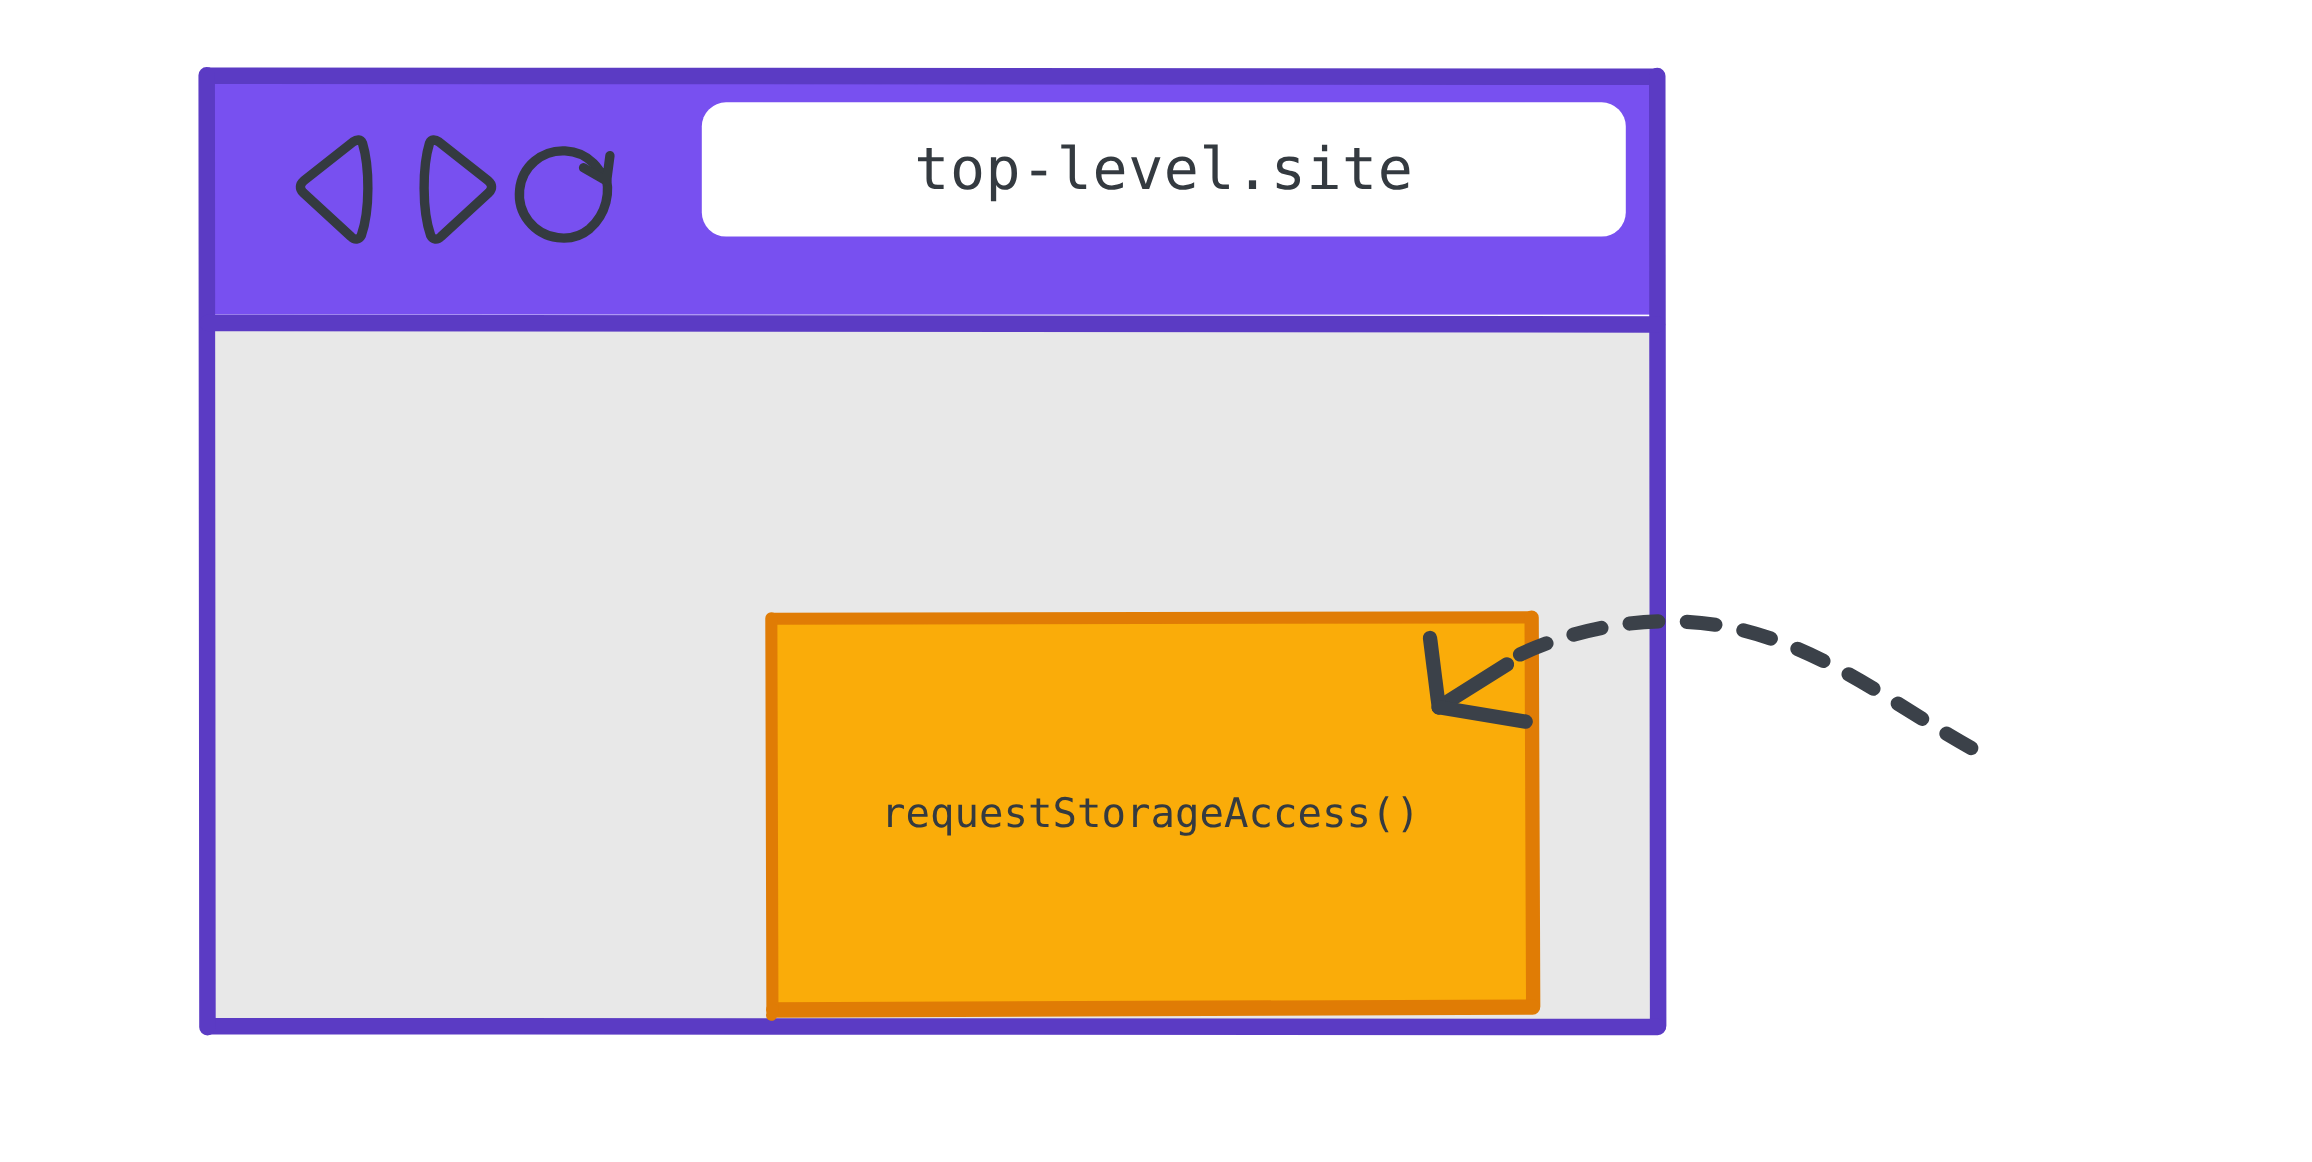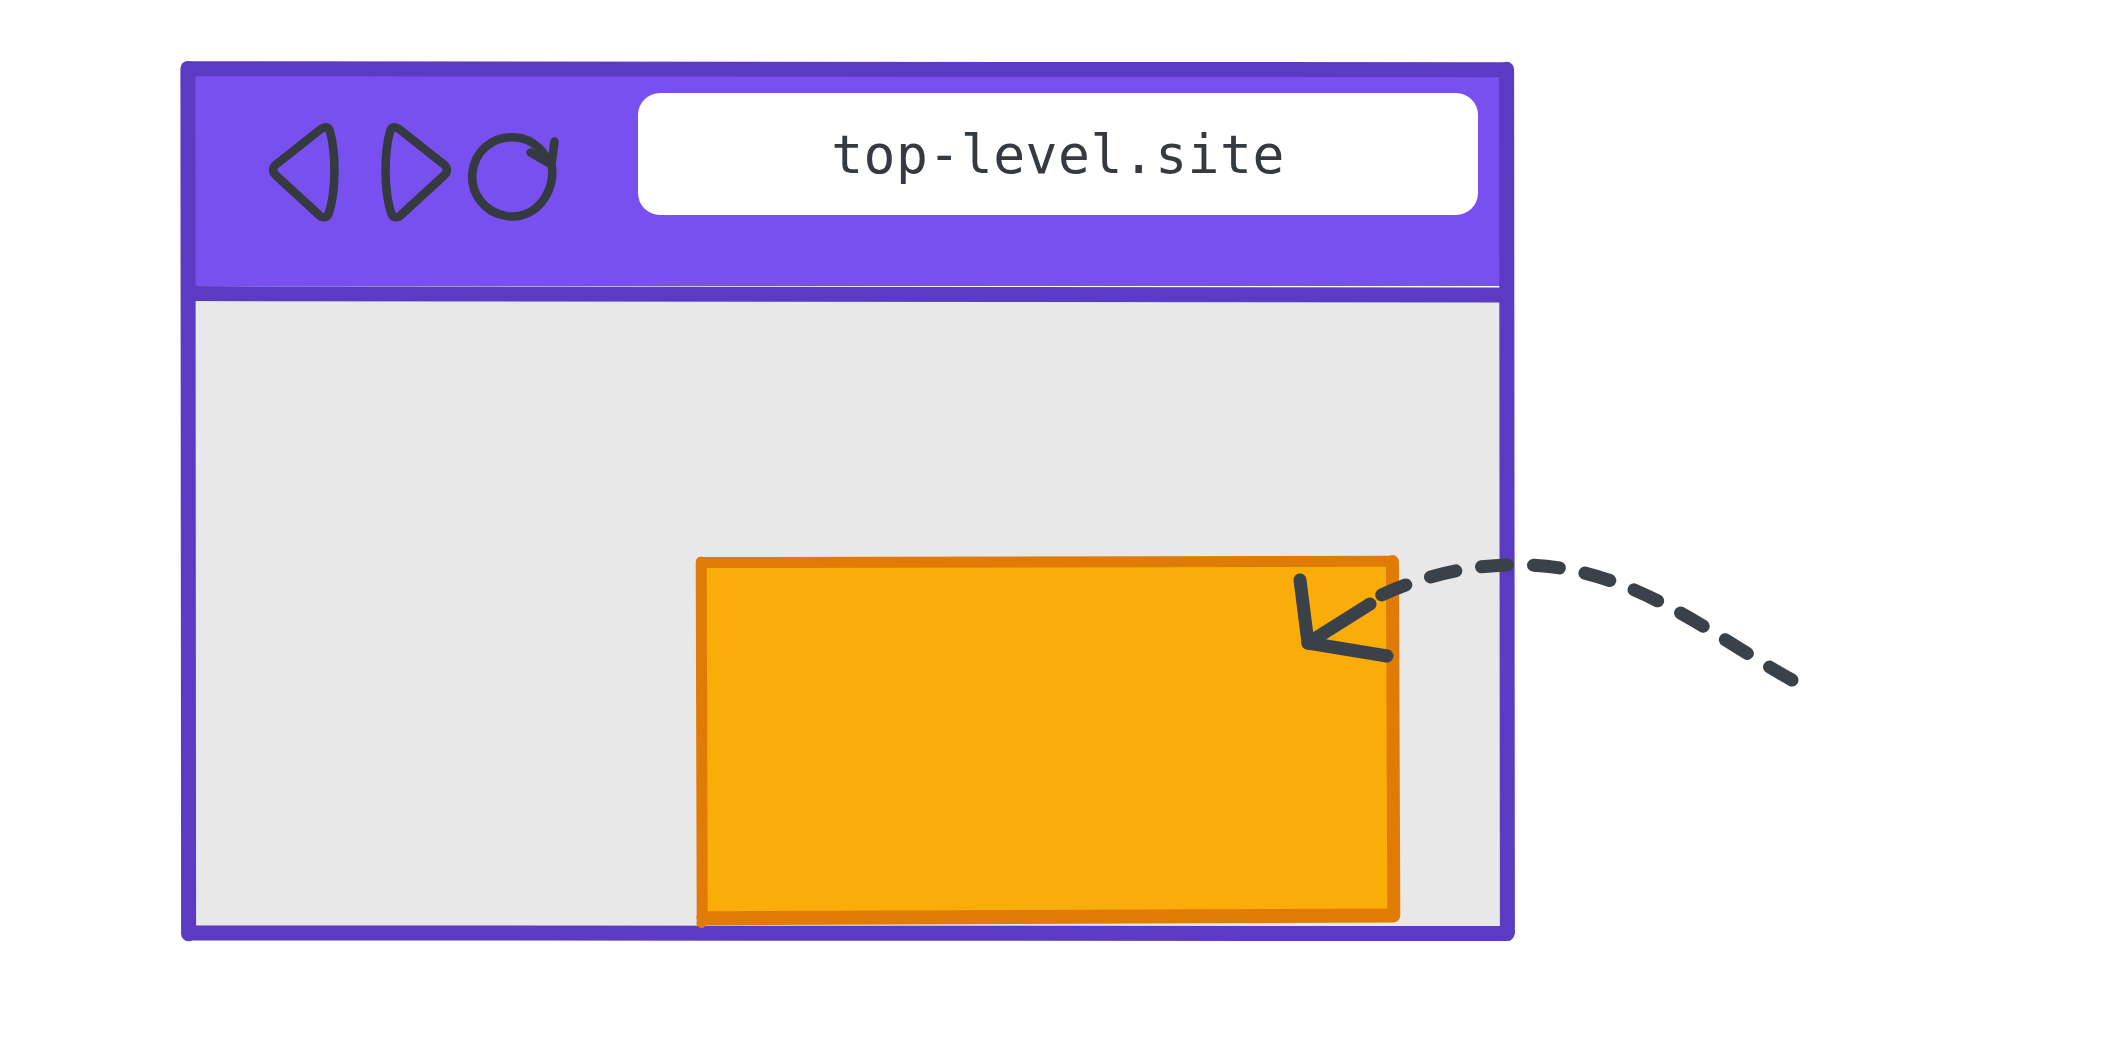--- a/index.html
+++ b/index.html
@@ -229,20 +229,21 @@
             <path d="M706.4 14.5 L707.8 367.5" stroke-width="13"></path>
 
             <path d="M707.2 368.5 L17.4 371.2" stroke-width="14"></path>
 
             <path d="M16.2 371.0 L15.2 15.0" stroke-width="11"></path>
 
             <path d="M17.0 370.6 L15.4 376.0" stroke-width="10"></path>
           </g>
         </svg>
 
+        <div class="embedded-label">requestStorageAccess()</div>
       </div>
 
     </div>
 
     <svg class="annotation-arrow" viewBox="0 0 640 200" fill="none">
 
       <path d="M612 160 C540 120 470 62 380 48 C300 36 228 60 188 82" stroke="#3B4149" stroke-width="13" stroke-linecap="round" stroke-dasharray="26 26" fill="none"></path>
 
       <path d="M190 84 L128 123" stroke="#3B4149" stroke-width="13" stroke-linecap="round"></path>
       <path d="M128 123 L120 60" stroke="#3B4149" stroke-width="13" stroke-linecap="round"></path>

